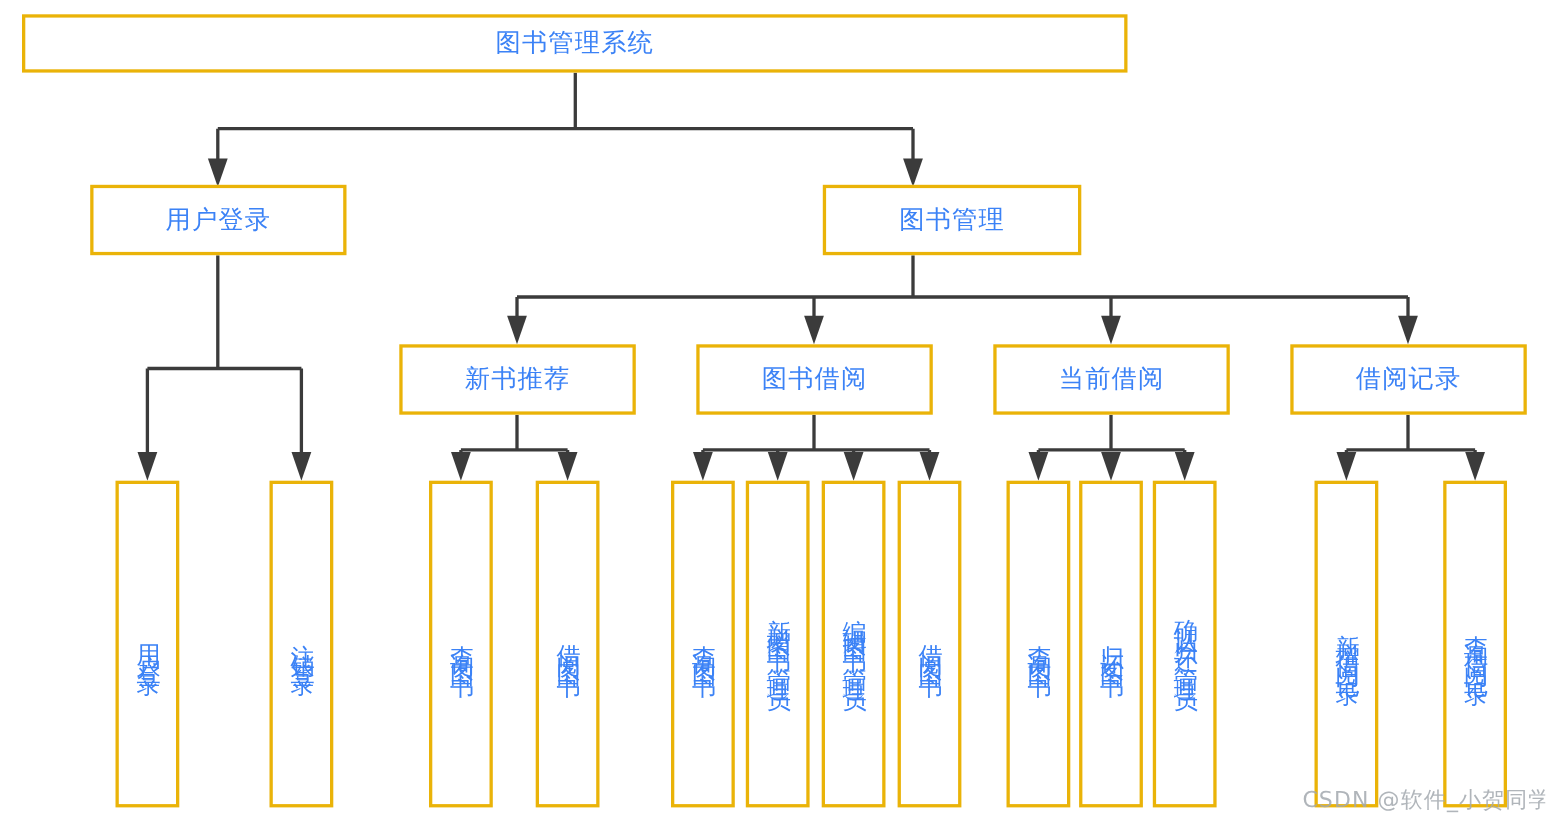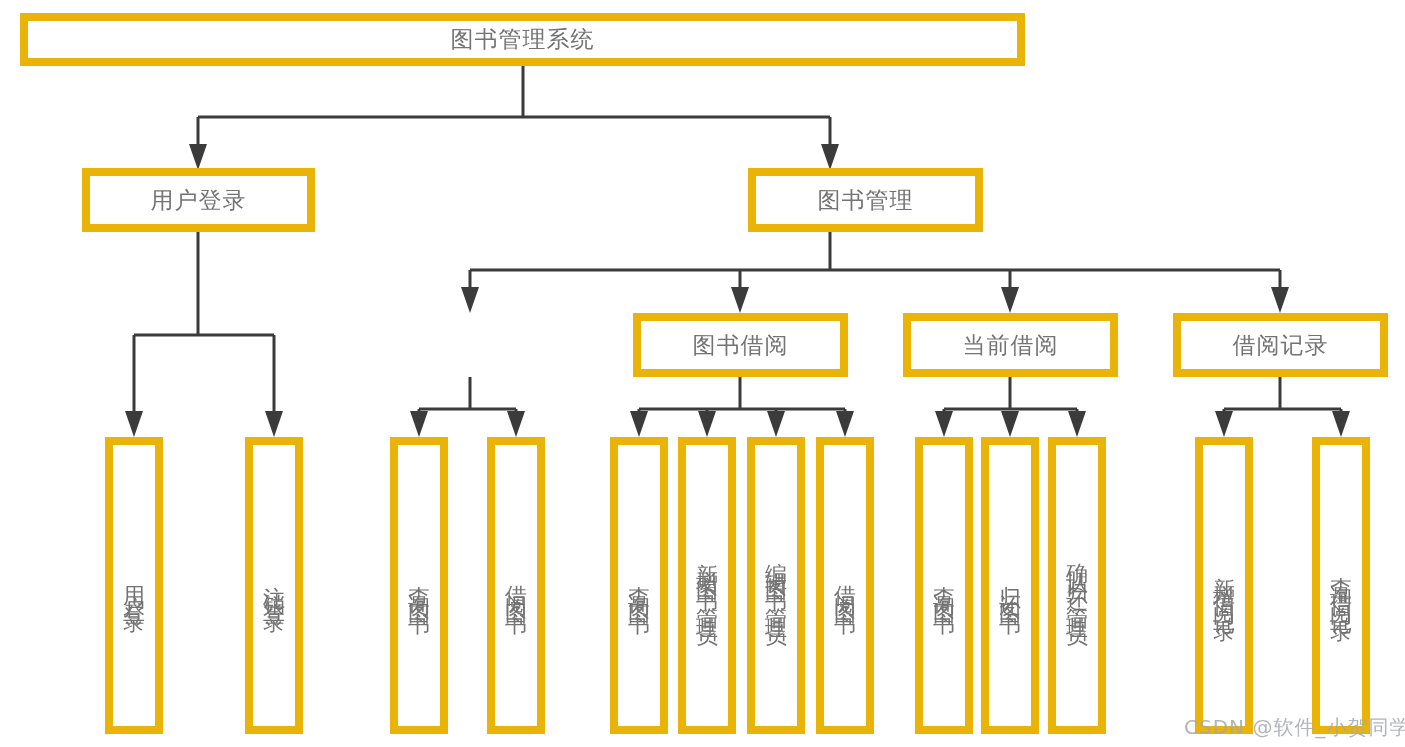--- a/index.html
+++ b/index.html
@@ -19,23 +19,23 @@
     position: absolute;
     left: 0;
     top: 0;
     width: 1405px;
     height: 747px;
     pointer-events: none;
   }
   .node {
     position: absolute;
     box-sizing: border-box;
-    border: 8px solid #eab308;
+    border: 3px solid #eab308;
     background: #ffffff;
-    color: #737373;
+    color: #3b82f6;
     display: flex;
     align-items: center;
     justify-content: center;
     font-size: 23px;
     letter-spacing: 1px;
     line-height: 1;
     white-space: nowrap;
   }
   .node.v {
     writing-mode: vertical-rl;
@@ -90,20 +90,21 @@
       <polygon points="1215,411 1233,411 1224,437"></polygon>
       <polygon points="1332,411 1350,411 1341,437"></polygon>
     </g>
   </svg>
 
   <div class="node" style="left:20px; top:13px; width:1005px; height:53px;">图书管理系统</div>
 
   <div class="node" style="left:82px; top:168px; width:233px; height:64px;">用户登录</div>
   <div class="node" style="left:748px; top:168px; width:235px; height:64px;">图书管理</div>
 
+  <div class="node" style="left:363px; top:313px; width:215px; height:64px;">新书推荐</div>
   <div class="node" style="left:633px; top:313px; width:215px; height:64px;">图书借阅</div>
   <div class="node" style="left:903px; top:313px; width:215px; height:64px;">当前借阅</div>
   <div class="node" style="left:1173px; top:313px; width:215px; height:64px;">借阅记录</div>
 
   <div class="node v" style="left:105px; top:437px; width:58px; height:297px;">用户登录</div>
   <div class="node v" style="left:245px; top:437px; width:58px; height:297px;">注销登录</div>
 
   <div class="node v" style="left:390px; top:437px; width:58px; height:297px;">查询图书</div>
   <div class="node v" style="left:487px; top:437px; width:58px; height:297px;">借阅图书</div>
 

